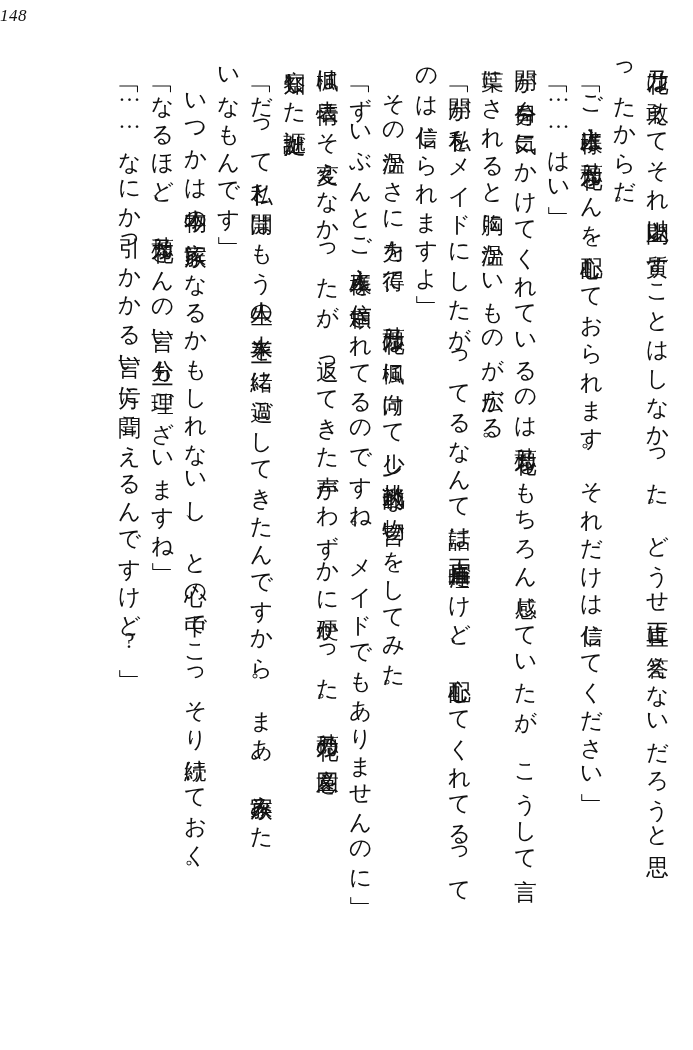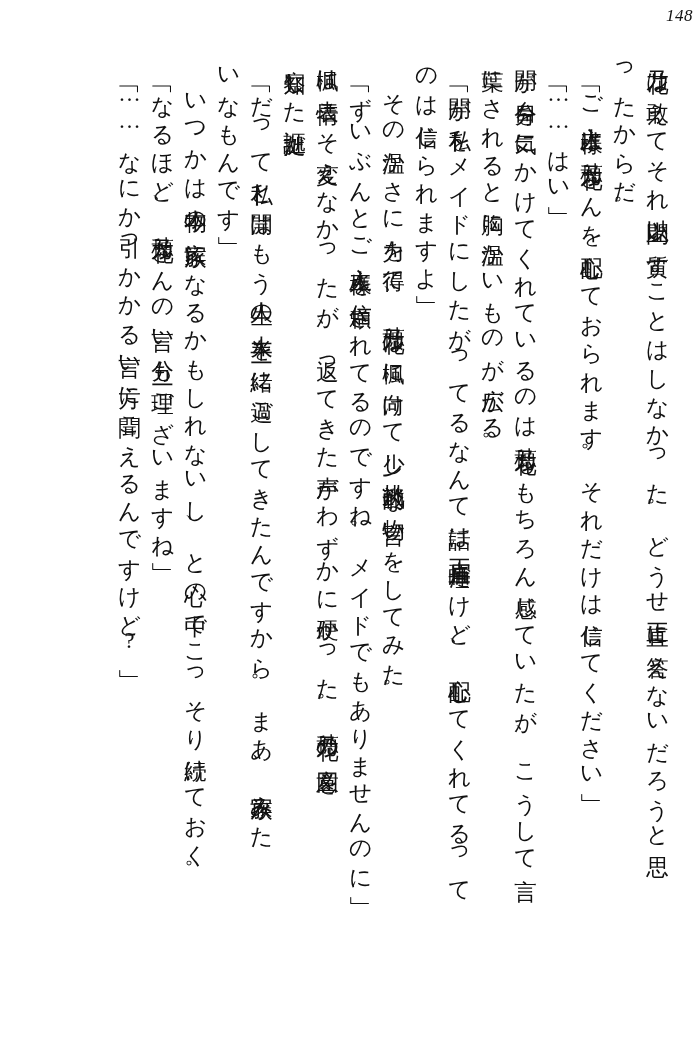--- a/index.html
+++ b/index.html
@@ -18,21 +18,21 @@
     position: relative;
     width: 693px;
     height: 1050px;
     background: #ffffff;
   }
   #page-number {
     position: absolute;
     top: 6px;
     left: 0;
     width: 693px;
-    text-align: right;
+    text-align: left;
     font-size: 17px;
     font-style: italic;
     font-family: "Liberation Serif", "DejaVu Serif", serif;
     color: #111111;
     letter-spacing: 0.5px;
   }
   #text-body {
     position: absolute;
     top: 52px;
     left: 28px;

